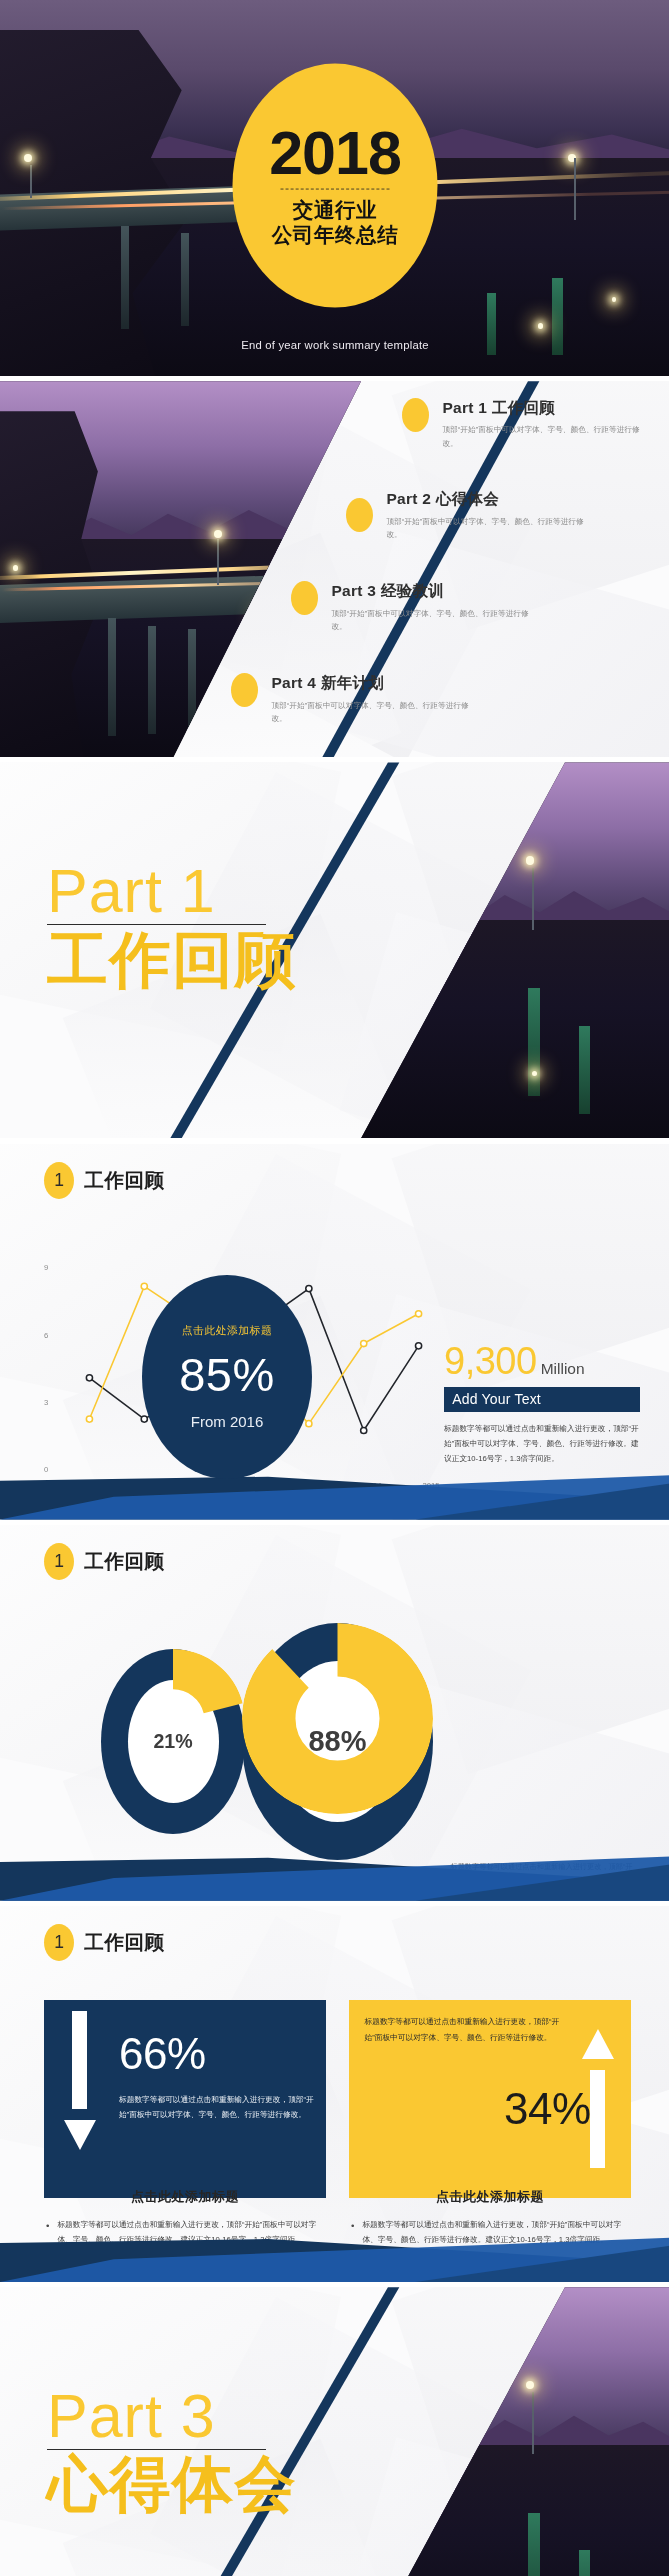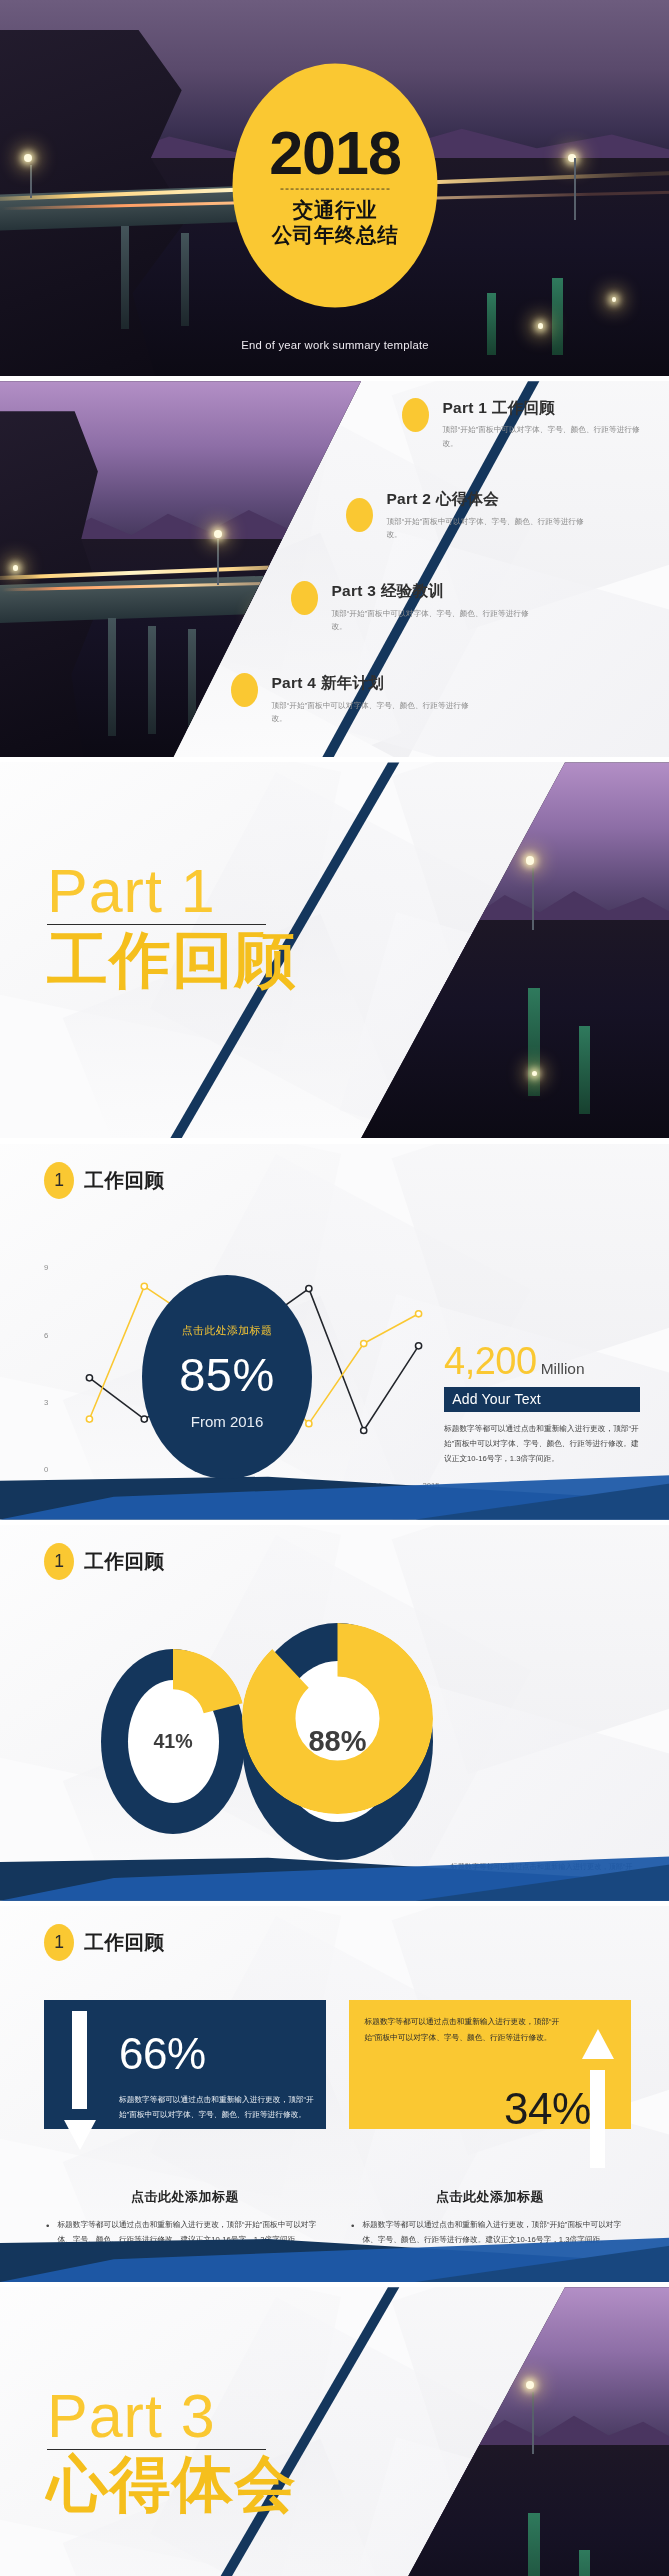--- a/index.html
+++ b/index.html
@@ -154,21 +154,21 @@
   .d1{left:242px;top:0px;width:191px;height:237px;}
   .d1 .hole{width:123px;height:161px;font-size:29px;}
   .d2{left:431px;top:32px;width:138px;height:180px;}
   .d2 .hole{width:87px;height:117px;font-size:19.6px;}
   .dcap{position:absolute;font-size:7.2px;line-height:1.9;color:#3e3e3e;text-align:center;}
   .dcap0{left:30px;top:335px;width:185px;}
   .dcap1{left:237px;top:361px;width:196px;}
   .dcap2{left:449px;top:335px;width:185px;}
 
   
-  .abox{position:absolute;top:94px;width:282px;height:129px;}
+  .abox{position:absolute;top:94px;width:282px;height:198px;}
   .abox.left{left:44px;background:var(--navy);}
   .abox.right{left:349px;background:var(--yellow);}
   .abox .pct{position:absolute;font-size:44px;line-height:1;font-weight:300;letter-spacing:-0.5px;}
   .abox.left .pct{left:75px;top:32px;color:#fff;}
   .abox.right .pct{left:155px;top:87px;color:#1c1c1c;}
   .abox .ptxt{position:absolute;font-size:7.7px;line-height:2;}
   .abox.left .ptxt{left:75px;top:92px;width:196px;color:#eef2f7;}
   .abox.right .ptxt{left:15.5px;top:14.4px;width:206px;color:#2a2a2a;}
   .arrow{position:absolute;width:32px;}
   .arrow.down{left:19.6px;top:11.3px;height:139px;}
@@ -378,21 +378,21 @@
       <div class="xl" style="left:387px;">2015</div>
 
       <div class="kpi">
         <div class="k1">点击此处添加标题</div>
         <div class="k2">85%</div>
         <div class="k3">From 2016</div>
       </div>
     </div>
 
     <div class="side">
-      <div class="num"><span>4,200</span><small>Million</small></div>
+      <div class="num"><span>9,300</span><small>Million</small></div>
       <div class="bar">Add Your Text</div>
       <div class="p">标题数字等都可以通过点击和重新输入进行更改，顶部“开始”面板中可以对字体、字号、颜色、行距等进行修改。建议正文10-16号字，1.3倍字间距。</div>
     </div>
 
     <div class="ribbon">
         <i class="r1"></i>
         <i class="r2"></i>
         <i class="r3"></i>
       </div>
   </section>
@@ -408,21 +408,21 @@
     <div class="hdr">
       <div class="badge">1</div>
       <div class="ht">工作回顾</div>
     </div>
 
     <div class="donuts">
       <div class="donut d0">
         <svg class="arcwrap" viewBox="0 0 100 100" preserveAspectRatio="none">
           <circle id="arc0" cx="50" cy="50" r="36" fill="none" stroke="#fac832" stroke-width="28" transform="rotate(-90 50 50)" pathLength="100" stroke-dasharray="21 79"></circle>
         </svg>
-        <div class="hole">41%</div>
+        <div class="hole">21%</div>
       </div>
       <div class="donut d1">
         <svg class="arcwrap" viewBox="0 0 100 100" preserveAspectRatio="none">
           <circle id="arc1" cx="50" cy="50" r="36" fill="none" stroke="#fac832" stroke-width="28" transform="rotate(-90 50 50)" pathLength="100" stroke-dasharray="88 12"></circle>
         </svg>
         <div class="hole">88%</div>
       </div>
     </div>
 
     <div class="dcap dcap0">标题数字等都可以通过点击和重新输入进行更改，顶部“开始”面板中可以对字体、字号、颜色、行距等进行修改。建议正文10-16号字，1.3倍字间距。</div>

